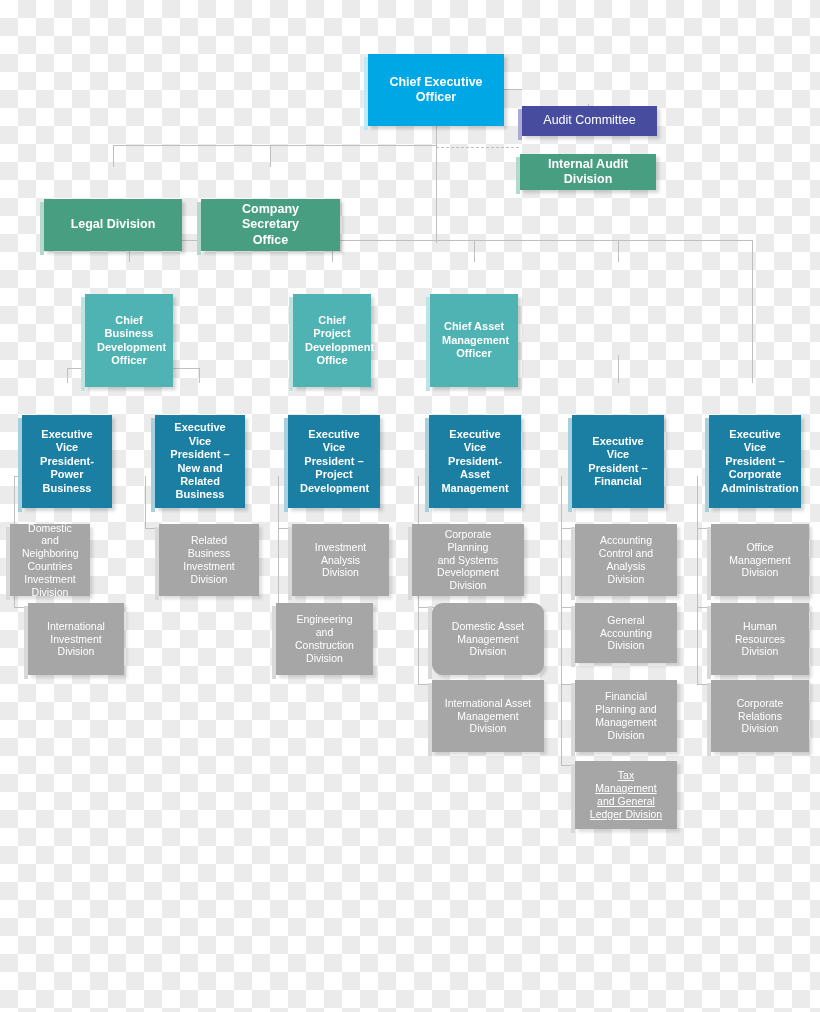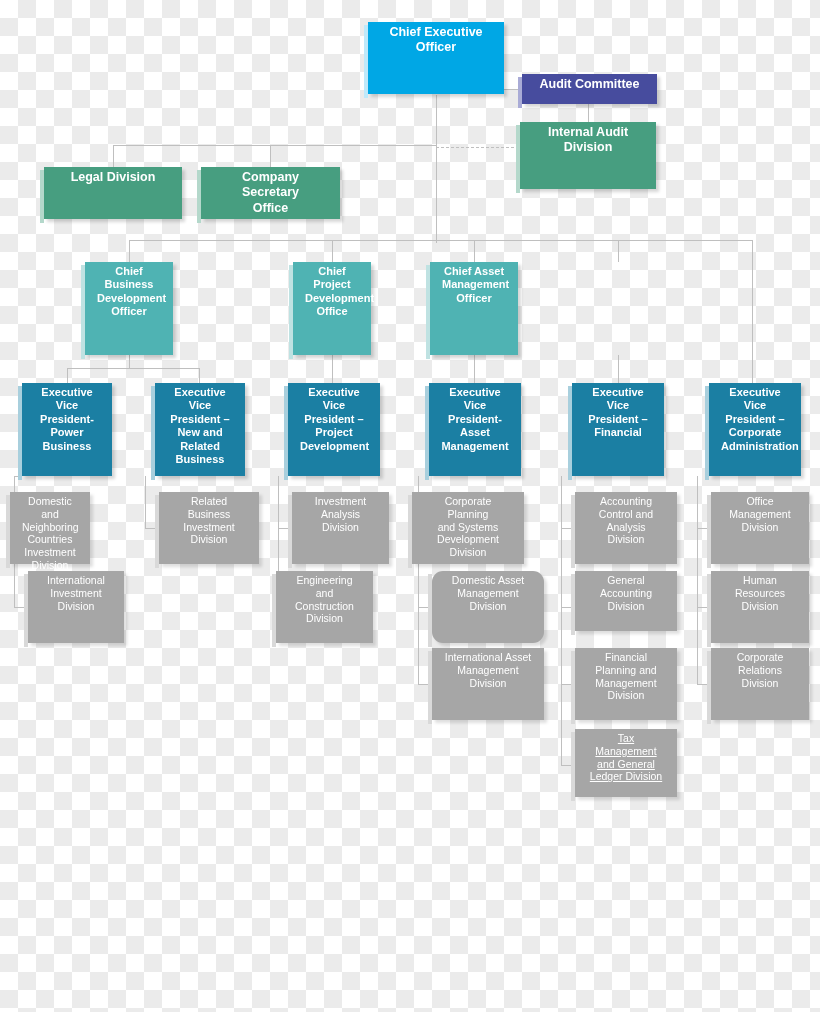--- a/index.html
+++ b/index.html
@@ -35,27 +35,28 @@
     width: 820px;
     height: 1012px;
     pointer-events: none;
   }
 
   
   .node {
     position: absolute;
     box-sizing: border-box;
     display: flex;
-    align-items: flex-start;
+    align-items: center;
     justify-content: center;
     text-align: center;
     color: #ffffff;
     line-height: 1.22;
     padding: 3px 12px;
     box-shadow: 3px 3px 3px rgba(0,0,0,0.16);
+    margin-top: 32px;
   }
   .node .label {
     display: block;
     width: 100%;
     white-space: pre-line;
   }
   
   .node::before {
     content: "";
     position: absolute;
@@ -68,21 +69,21 @@
 
   .node.ceo {
     background: #00A7E5;
     font-weight: bold;
     font-size: 12.5px;
   }
   .node.ceo::before { background: #bfe9fa; }
 
   .node.committee {
     background: #474C9E;
-    font-weight: bold;
+    font-weight: normal;
     font-size: 12.5px;
   }
   .node.committee::before { background: #a9abd6; }
 
   .node.green {
     background: #479E80;
     font-weight: bold;
     font-size: 12.5px;
   }
   .node.green::before { background: #b4d8cb; }
@@ -180,21 +181,21 @@
 
   <div class="node ceo" style="left:368px; top:22px; width:136px; height:72px;">
     <span class="label">Chief Executive
 Officer</span>
   </div>
 
   <div class="node committee" style="left:522px; top:74px; width:135px; height:30px;">
     <span class="label">Audit Committee</span>
   </div>
 
-  <div class="node green" style="left:520px; top:122px; width:136px; height:67px;">
+  <div class="node green" style="left:520px; top:122px; width:136px; height:36px;">
     <span class="label">Internal Audit
 Division</span>
   </div>
 
   <div class="node green" style="left:44px; top:167px; width:138px; height:52px;">
     <span class="label">Legal Division</span>
   </div>
 
   <div class="node green" style="left:201px; top:167px; width:139px; height:52px;">
     <span class="label">Company Secretary

